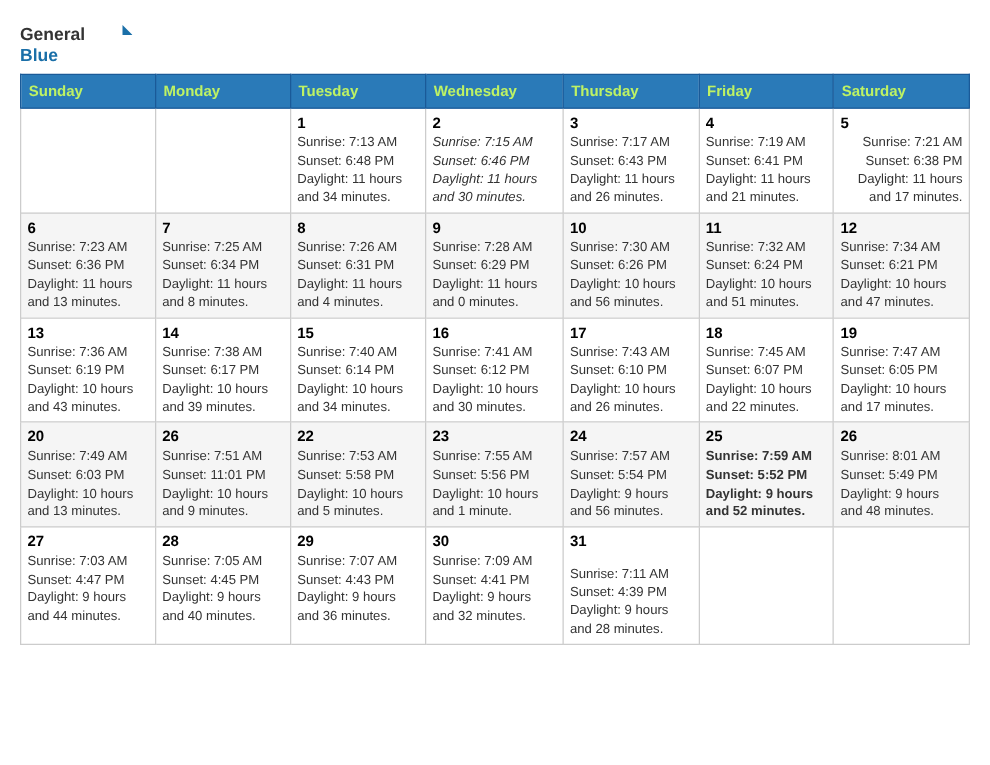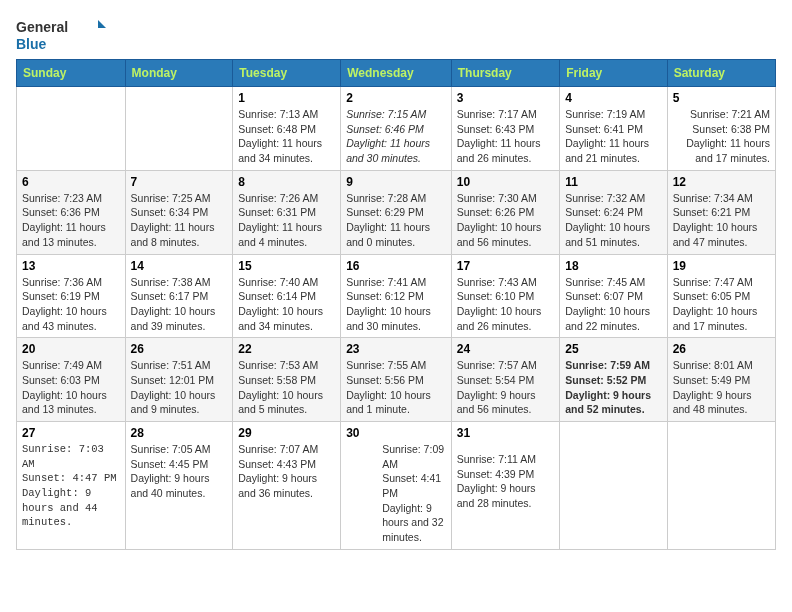--- a/index.html
+++ b/index.html
@@ -225,21 +225,21 @@
       <tr>
         <td>
           <span class="day-num">20</span>
           <div class="day-info" style="white-space: pre-line;">Sunrise: 7:49 AM
 Sunset: 6:03 PM
 Daylight: 10 hours and 13 minutes.</div>
         </td>
         <td>
           <span class="day-num">26</span>
           <div class="day-info" style="white-space: pre-line;">Sunrise: 7:51 AM
-Sunset: 12:01 PM
+Sunset: 11:01 PM
 Daylight: 10 hours and 9 minutes.</div>
         </td>
         <td>
           <span class="day-num">22</span>
           <div class="day-info" style="white-space: pre-line;">Sunrise: 7:53 AM
 Sunset: 5:58 PM
 Daylight: 10 hours and 5 minutes.</div>
         </td>
         <td>
           <span class="day-num">23</span>
@@ -262,39 +262,39 @@
         <td>
           <span class="day-num">26</span>
           <div class="day-info" style="white-space: pre-line;">Sunrise: 8:01 AM
 Sunset: 5:49 PM
 Daylight: 9 hours and 48 minutes.</div>
         </td>
       </tr>
       <tr>
         <td>
           <span class="day-num">27</span>
-          <div class="day-info" style="white-space: pre-line; font-family: Liberation Mono, monospace;">Sunrise: 7:03 AM
+          <div class="day-info" style="white-space: pre-line;">Sunrise: 7:03 AM
 Sunset: 4:47 PM
 Daylight: 9 hours and 44 minutes.</div>
         </td>
         <td>
           <span class="day-num">28</span>
           <div class="day-info" style="white-space: pre-line;">Sunrise: 7:05 AM
 Sunset: 4:45 PM
 Daylight: 9 hours and 40 minutes.</div>
         </td>
         <td>
           <span class="day-num">29</span>
           <div class="day-info" style="white-space: pre-line;">Sunrise: 7:07 AM
 Sunset: 4:43 PM
 Daylight: 9 hours and 36 minutes.</div>
         </td>
         <td>
           <span class="day-num">30</span>
-          <div class="day-info" style="white-space: pre-line; margin-left: 36px;">Sunrise: 7:09 AM
+          <div class="day-info" style="white-space: pre-line;">Sunrise: 7:09 AM
 Sunset: 4:41 PM
 Daylight: 9 hours and 32 minutes.</div>
         </td>
         <td>
           <span class="day-num">31</span>
           <div class="day-info" style="white-space: pre-line; margin-top: 12px;">Sunrise: 7:11 AM
 Sunset: 4:39 PM
 Daylight: 9 hours and 28 minutes.</div>
         </td>
         <td class="empty"></td>

